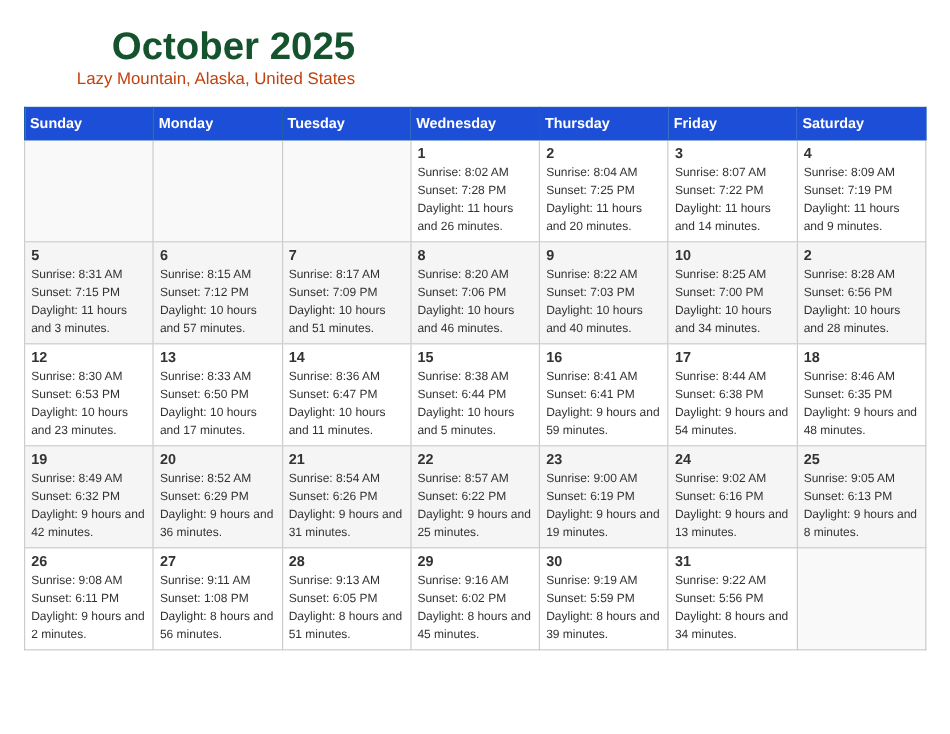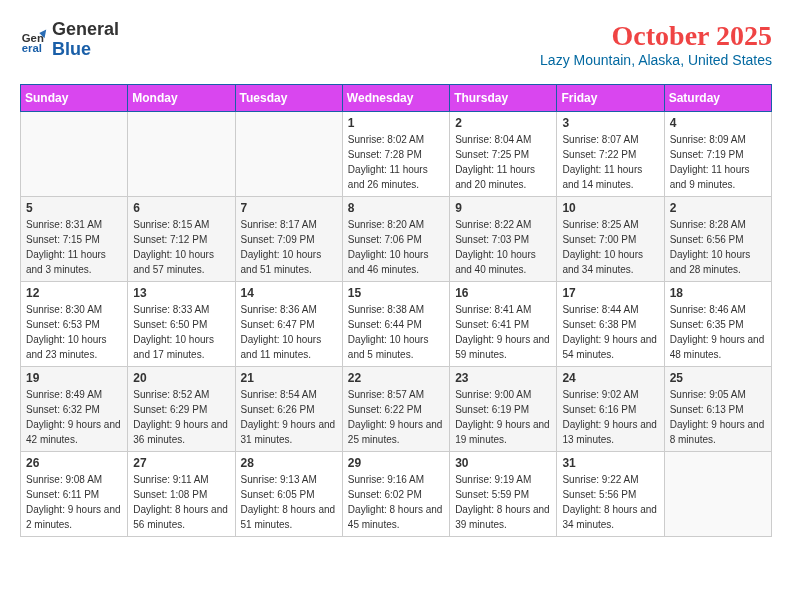--- a/index.html
+++ b/index.html
@@ -28,36 +28,36 @@
       color: #333;
     }
     .logo-icon {
       width: 28px;
       height: 28px;
     }
     .title-block {
       text-align: right;
     }
     .month-title {
-      font-size: 28px;
+      font-size: 32px;
       font-weight: bold;
-      color: #ef4444;
-      font-family: Liberation Serif, serif;
+      color: #14532d;
     }
     .location {
       font-size: 14px;
-      color: #0369a1;
+      color: #c2410c;
+      margin-left: 44px;
     }
     .calendar {
       width: 100%;
       border-collapse: collapse;
       border: 1px solid #ccc;
     }
     .calendar th {
-      background: #d946ef;
+      background: #1d4ed8;
       color: #fff;
       font-size: 12px;
       font-weight: bold;
       padding: 6px 4px;
       text-align: left;
       border: 1px solid #1a5fa8;
     }
     .calendar td {
       vertical-align: top;
       border: 1px solid #ccc;
@@ -82,32 +82,20 @@
       color: #333;
     }
     .empty-cell {
       background: #f9f9f9 !important;
     }
   </style>
 </head>
 <body>
 
 <div class="header">
-  <div class="logo">
-    <svg class="logo-icon" viewBox="0 0 32 32">
-      <rect x="0" y="0" width="32" height="32" fill="none"></rect>
-      <text x="2" y="18" font-size="13" font-weight="bold" fill="#333">Gen</text>
-      <text x="2" y="30" font-size="13" font-weight="bold" fill="#1a5fa8">eral</text>
-      <polygon points="22,8 30,4 28,14" fill="#2a6db5"></polygon>
-    </svg>
-    <div class="logo-text">
-      <div>General</div>
-      <div style="color:#1a5fa8">Blue</div>
-    </div>
-  </div>
   <div class="title-block">
     <div class="month-title">October 2025</div>
     <div class="location">Lazy Mountain, Alaska, United States</div>
   </div>
 </div>
 
 <table class="calendar">
   <thead>
     <tr>
     <th>Sunday</th>

